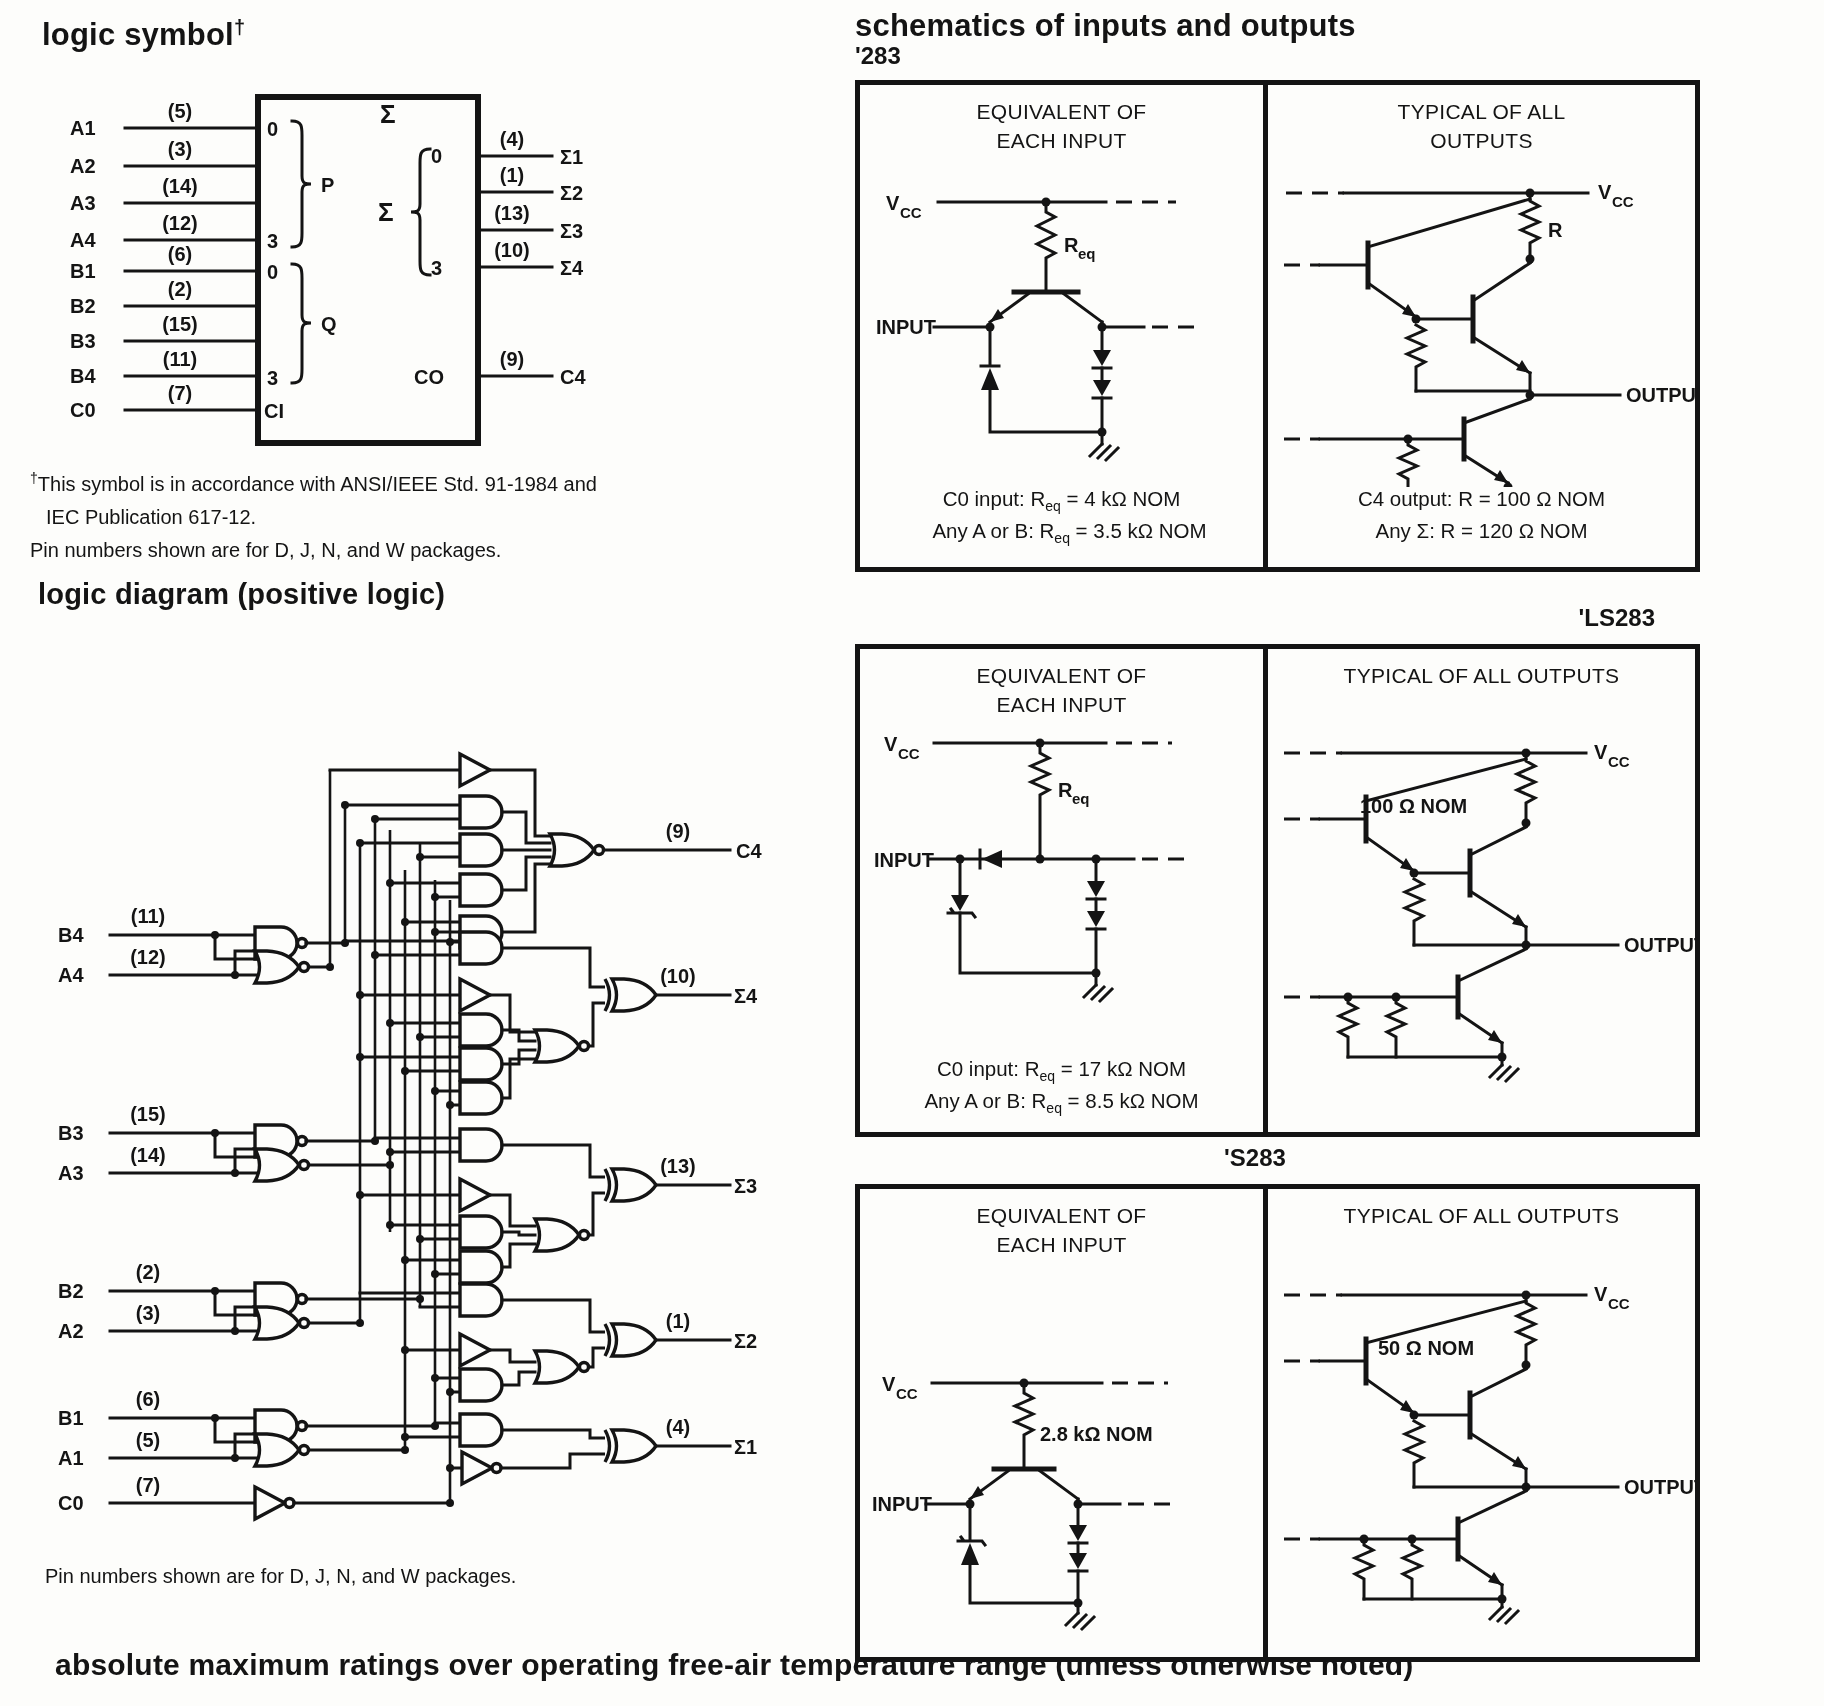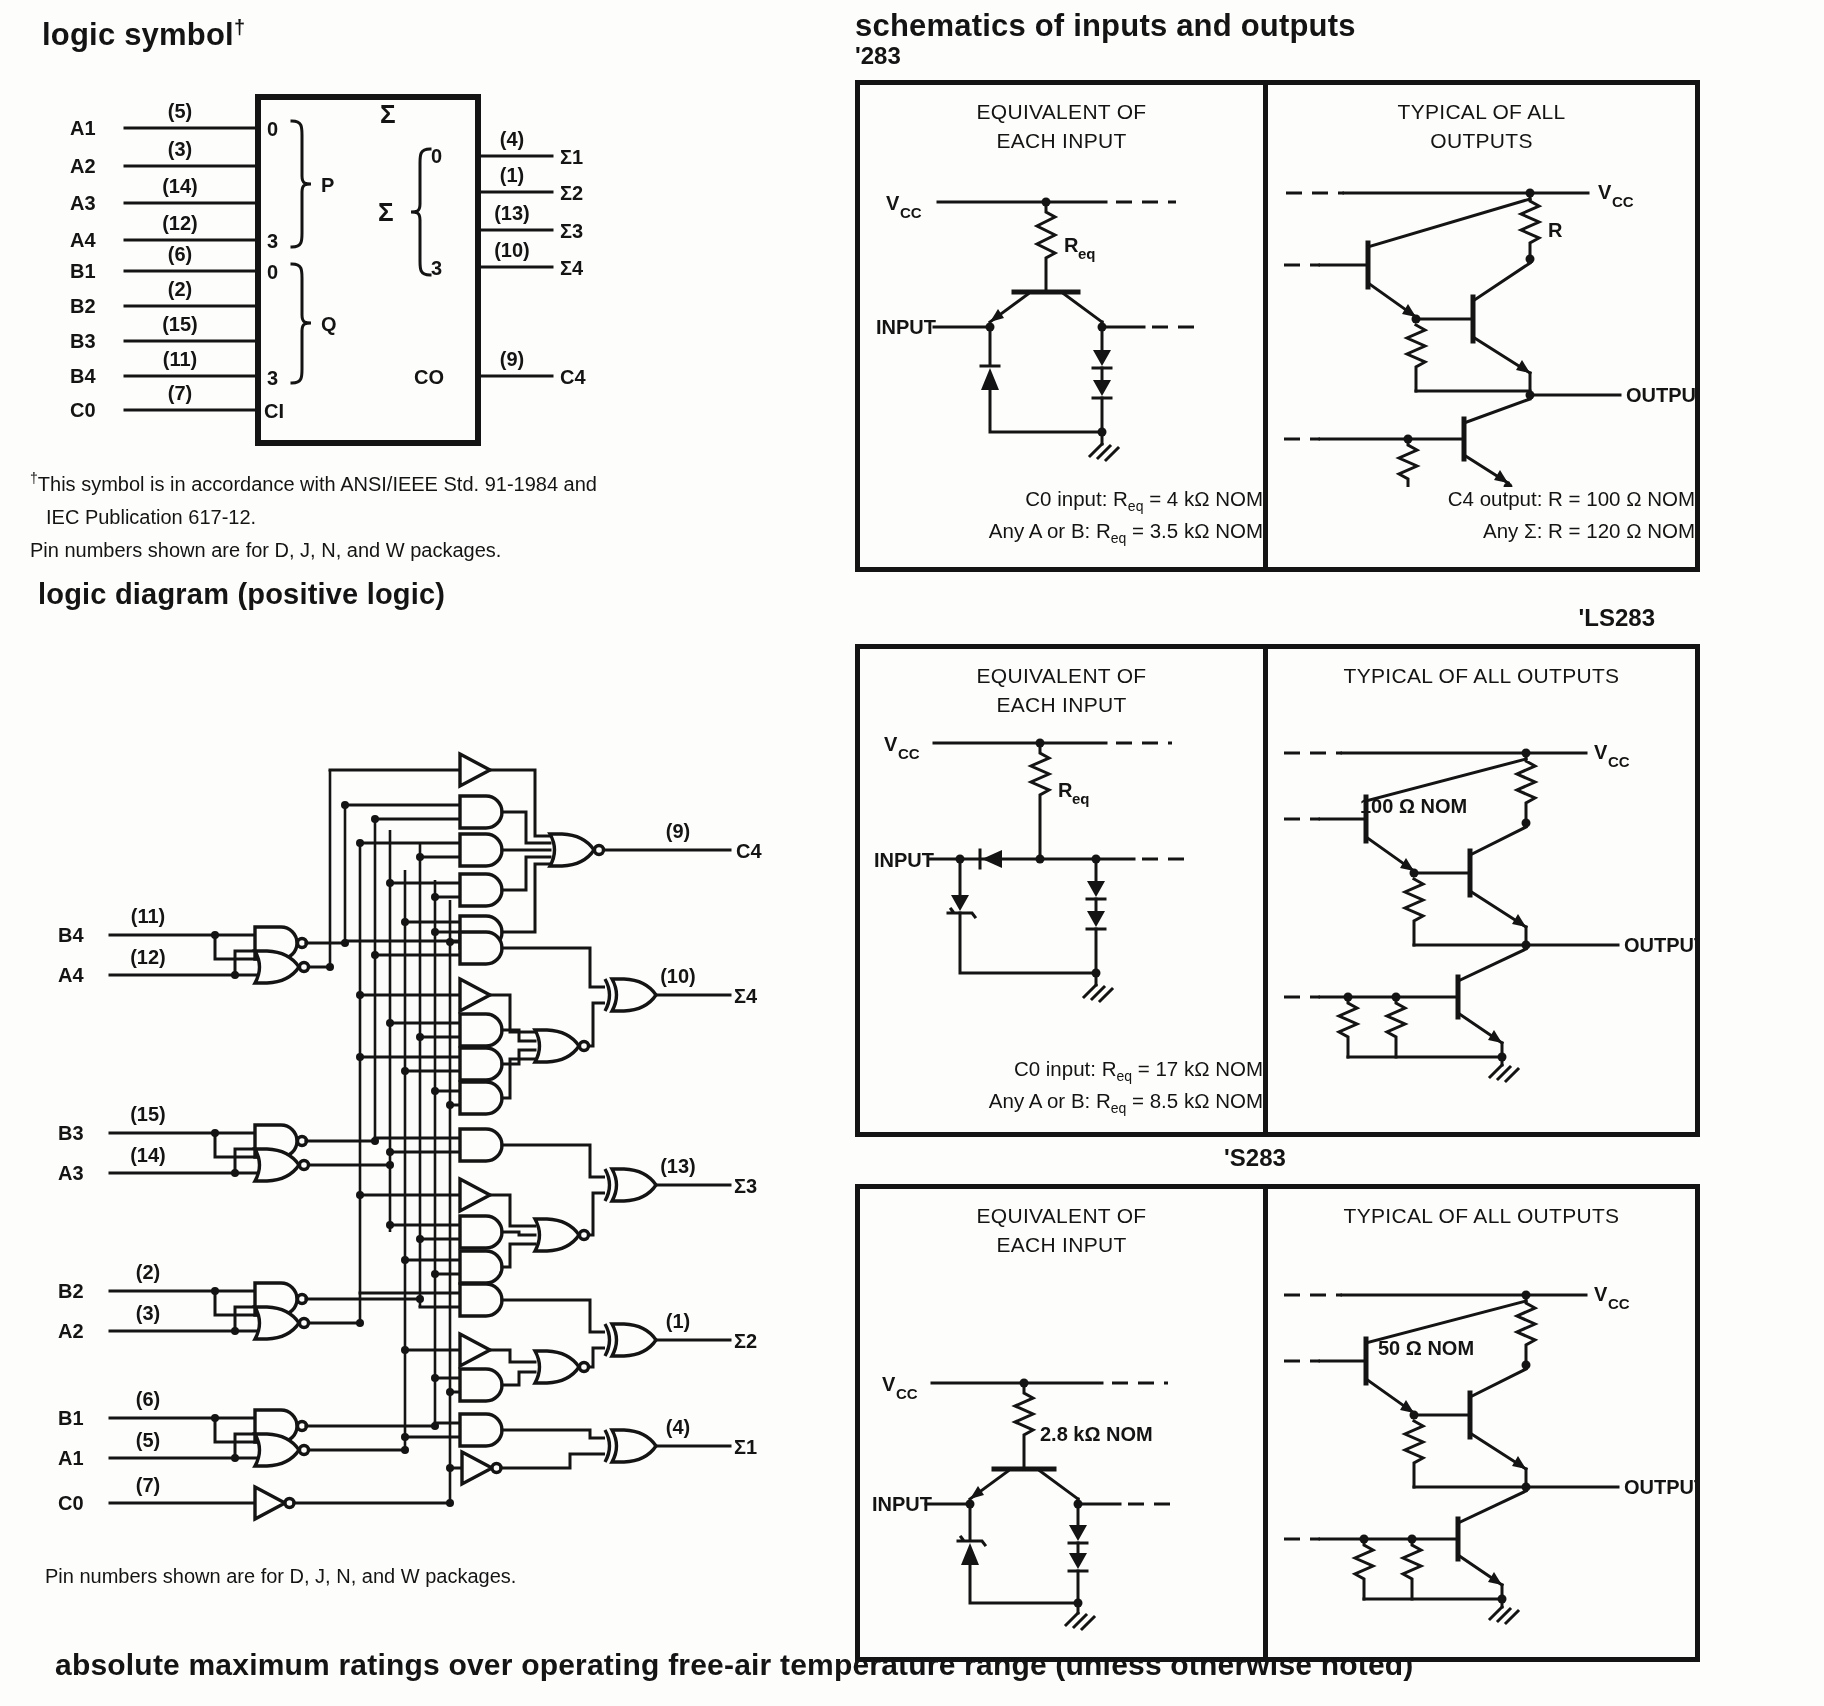--- a/index.html
+++ b/index.html
@@ -5,21 +5,21 @@
   html,body{margin:0;padding:0;background:#e8e8e8;}
   #page{position:relative;width:1824px;height:1706px;background:#fdfdfb;color:#141414;
         font-family:"Liberation Sans",sans-serif;overflow:hidden;}
   .abs{position:absolute;}
   .h1{font-size:31px;font-weight:700;letter-spacing:0.2px;}
   .h2{font-size:24px;font-weight:700;}
   .note{font-size:20px;line-height:33px;}
   .schembox{position:absolute;border:5px solid #141414;background:#fdfdfb;}
   .divider{position:absolute;top:0;bottom:0;width:5px;background:#141414;}
   .cellhead{position:absolute;text-align:center;font-weight:400;font-size:21px;line-height:29px;letter-spacing:0.3px;}
-  .cap{position:absolute;text-align:right;font-size:20.5px;font-weight:500;}
+  .cap{position:absolute;text-align:center;font-size:20.5px;font-weight:500;}
   .cap sub{font-size:14px;}
   svg{display:block;}
   .w{stroke:#141414;stroke-width:3;fill:none;stroke-linecap:square;}
   .w5{stroke:#141414;stroke-width:5;fill:none;stroke-linecap:square;}
   .bus{stroke:#141414;stroke-width:2.6;fill:none;}
   .dsh{stroke:#141414;stroke-width:3;fill:none;stroke-dasharray:16 10;}
   .dt{fill:#141414;}
   .blk{fill:#141414;stroke:none;}
   .gate{stroke:#141414;stroke-width:3.4;fill:#fdfdfb;}
   .txt{font-family:"Liberation Sans",sans-serif;font-weight:700;font-size:20px;fill:#141414;}
@@ -480,21 +480,21 @@
         <path class="w" d="M196,308 L240,336"></path>
           <path class="blk" d="M240,336 L226,333 L232,323 Z"></path>
         <path class="w" d="M140,292 V298 l9,5 -18,8 18,8 -18,8 9,5 V345"></path>
         <path class="w" d="M140,345 H240 V336"></path>
           <circle class="dt" cx="240" cy="340" r="4.5"></circle>
         <path class="w" d="M228,356 L240,344 M236,358 L248,346 M244,360 L256,348"></path>
       </g>
     </svg>
 
     <div class="cap" style="left:0;top:402px;width:403px;"><span>C0 input:  R</span><sub>eq</sub><span> = 4 kΩ NOM</span></div>
-    <div class="cap" style="left:0;top:434px;width:403px;"><span>Any A or B:  R</span><sub>eq</sub><span> = 3.5 kΩ NOM</span></div>
+    <div class="cap" style="left:8px;top:434px;width:403px;"><span>Any A or B:  R</span><sub>eq</sub><span> = 3.5 kΩ NOM</span></div>
     <div class="cap" style="left:408px;top:402px;width:427px;"><span>C4 output: R = 100 Ω NOM</span></div>
     <div class="cap" style="left:408px;top:434px;width:427px;"><span>Any Σ: R = 120 Ω NOM</span></div>
   </div>
 
   <div class="abs h2" style="left:855px;top:604px;width:800px;text-align:right;">'LS283</div>
 
   <div class="schembox" style="left:855px;top:644px;width:835px;height:483px;">
     <div class="divider" style="left:403px;"></div>
     <div class="cellhead" style="left:0;top:12px;width:403px;">
       <div>EQUIVALENT OF</div>

